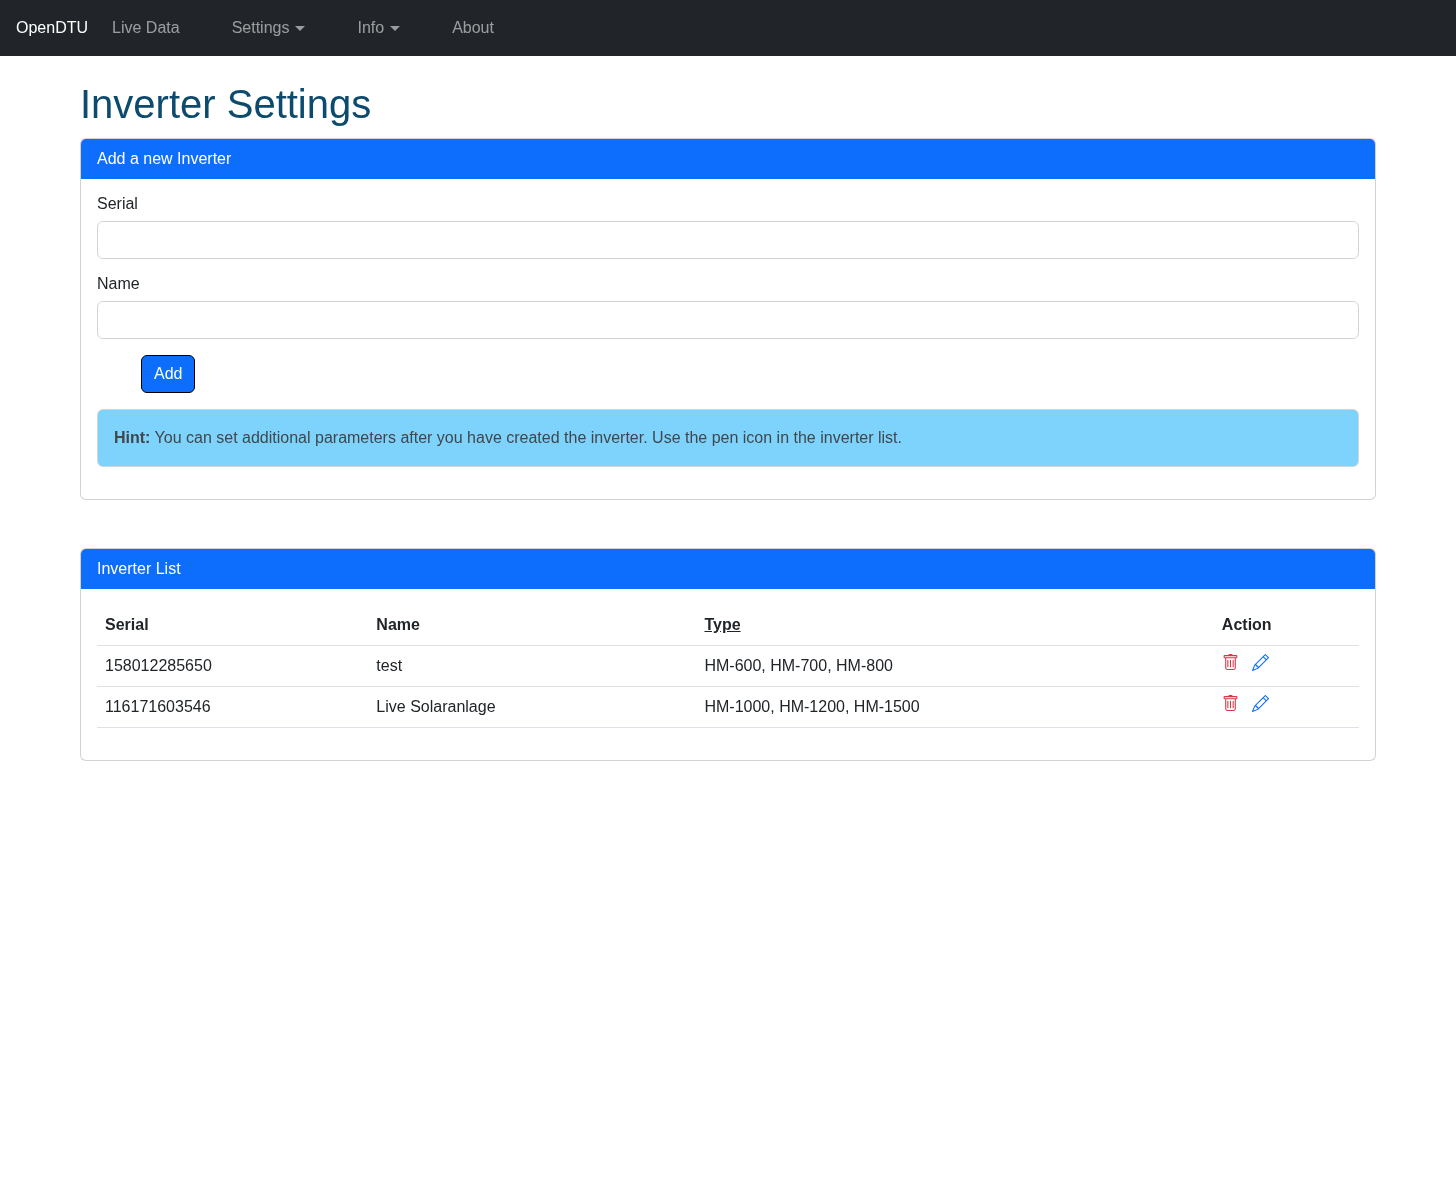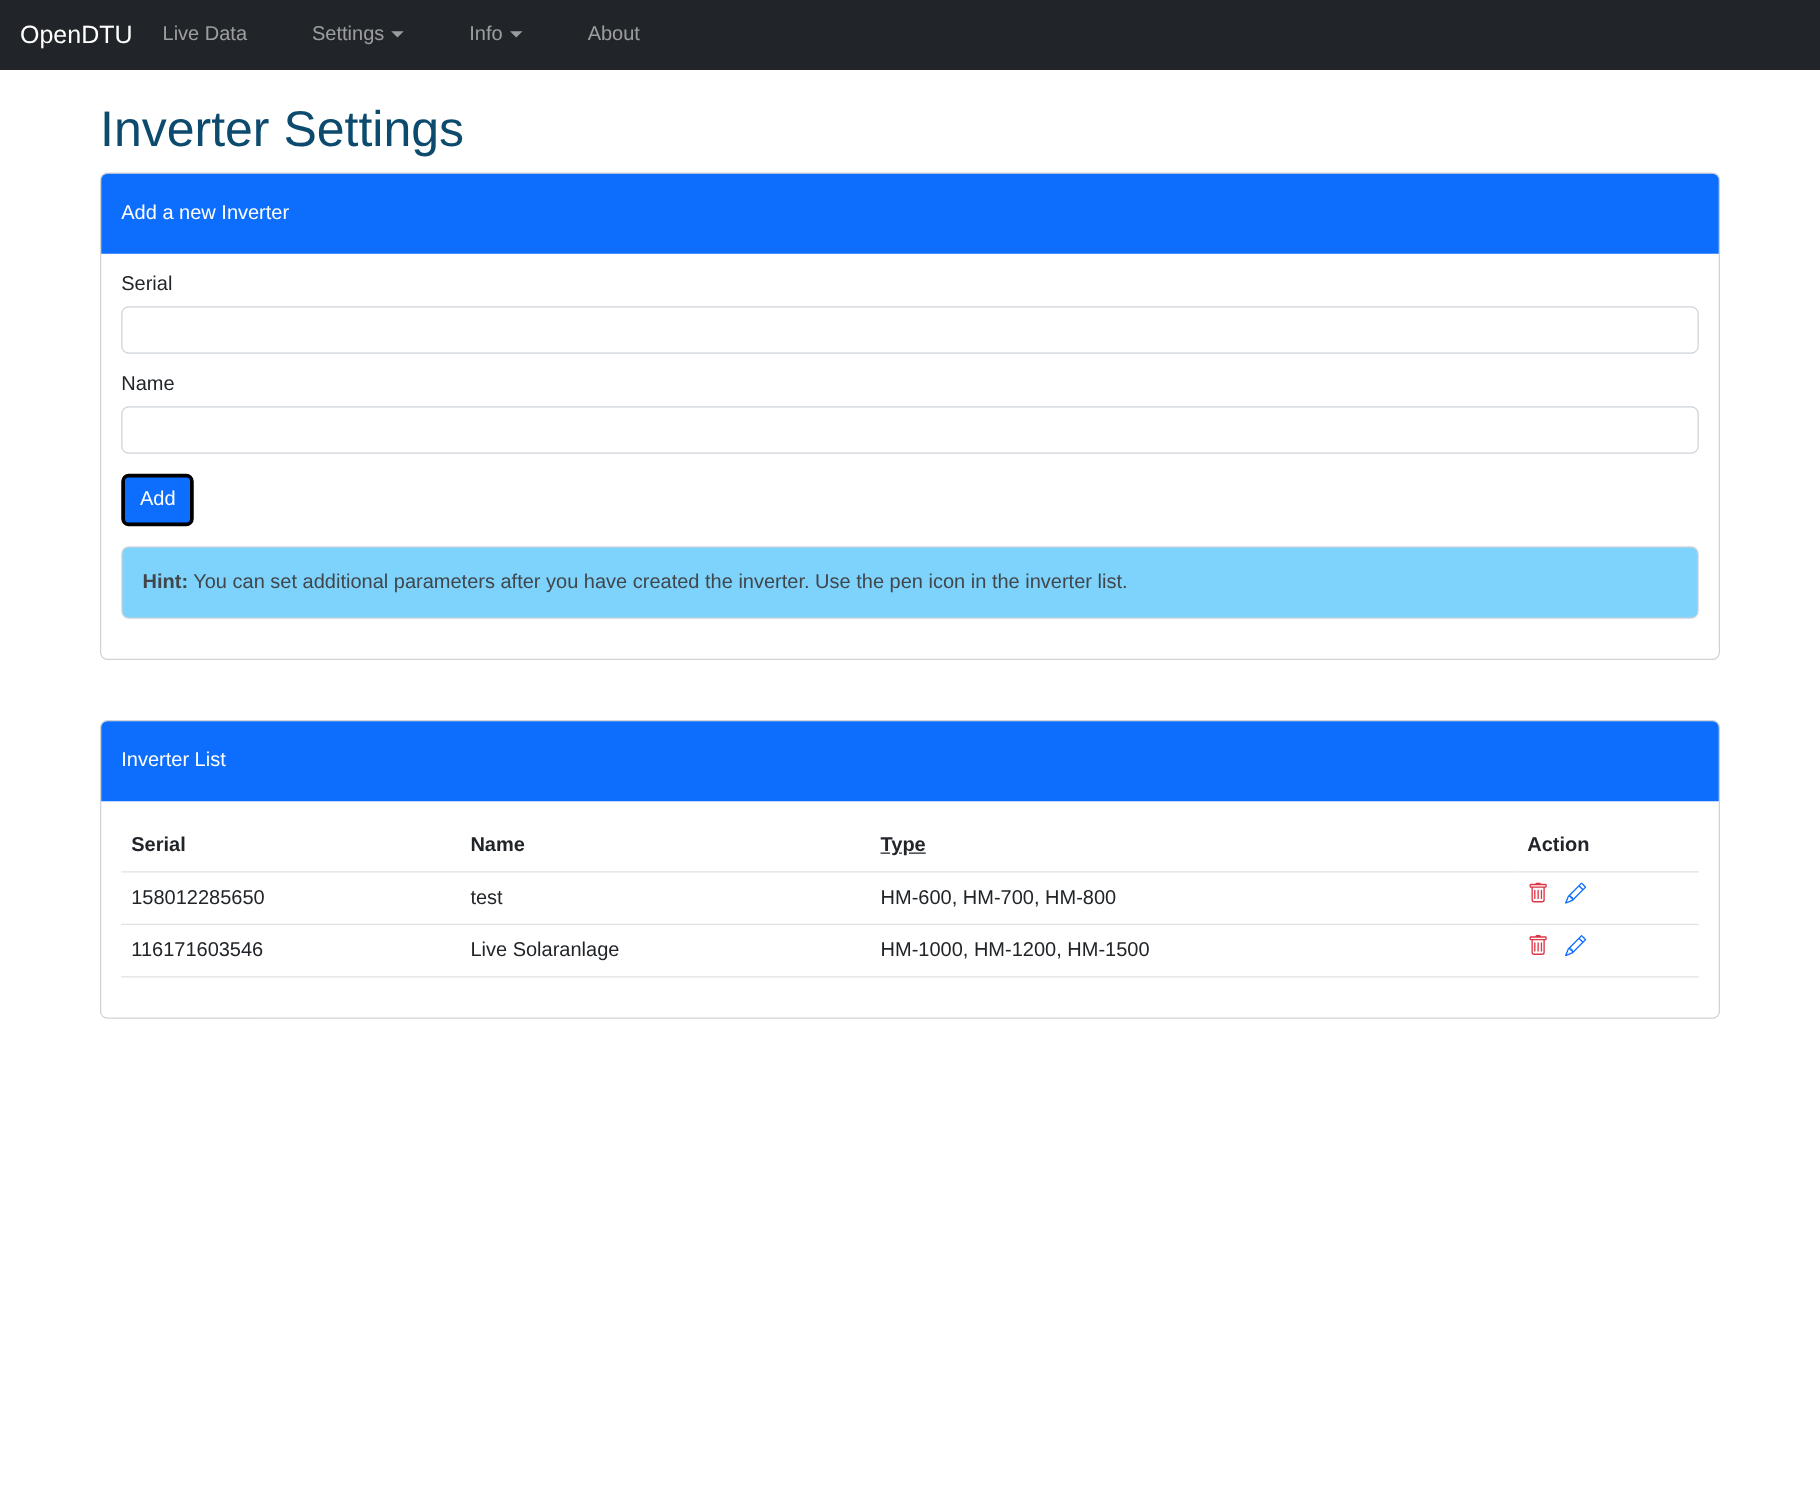--- a/index.html
+++ b/index.html
@@ -16,21 +16,21 @@
   
   .navbar {
     background: #212529;
     height: 56px;
     display: flex;
     align-items: center;
     padding: 0 16px;
   }
   .navbar-brand {
     color: #ffffff;
-    font-size: 20px;
+    font-size: 16px;
     font-weight: 500;
     text-decoration: none;
     margin-right: 16px;
     cursor: pointer;
   }
   .nav-links { display: flex; align-items: center; gap: 36px; }
   .nav-link {
     color: rgba(255,255,255,0.55);
     text-decoration: none;
     padding: 8px 8px;
@@ -64,21 +64,21 @@
   
   .card {
     border: 1px solid rgba(0,0,0,0.175);
     border-radius: 6px;
     margin-bottom: 48px;
     background: #fff;
   }
   .card-header {
     background: #0d6efd;
     color: #ffffff;
-    padding: 20px 16px;
+    padding: 8px 16px;
     border-radius: 5px 5px 0 0;
     font-size: 16px;
     line-height: 1.5;
   }
   .card-body { padding: 16px; }
 
   
   .form-label {
     display: block;
     margin-bottom: 8px;
@@ -94,28 +94,29 @@
     color: #212529;
     background: #fff;
     border: 1px solid #ced4da;
     border-radius: 6px;
     margin-bottom: 16px;
     font-family: inherit;
   }
   .btn-primary {
     display: inline-block;
     background: #0d6efd;
-    border: 3px solid #000000;
+    border: 1px solid #000000;
     color: #ffffff;
     font-size: 16px;
     line-height: 1.5;
     padding: 6px 12px;
     border-radius: 6px;
     cursor: pointer;
     font-family: inherit;
+    margin-left: 44px;
   }
   .alert-secondary {
     margin-top: 16px;
     margin-bottom: 16px;
     background: #7dd3fc;
     border: 1px solid #d3d6d8;
     color: #41464b;
     padding: 16px;
     border-radius: 6px;
     line-height: 1.5;

